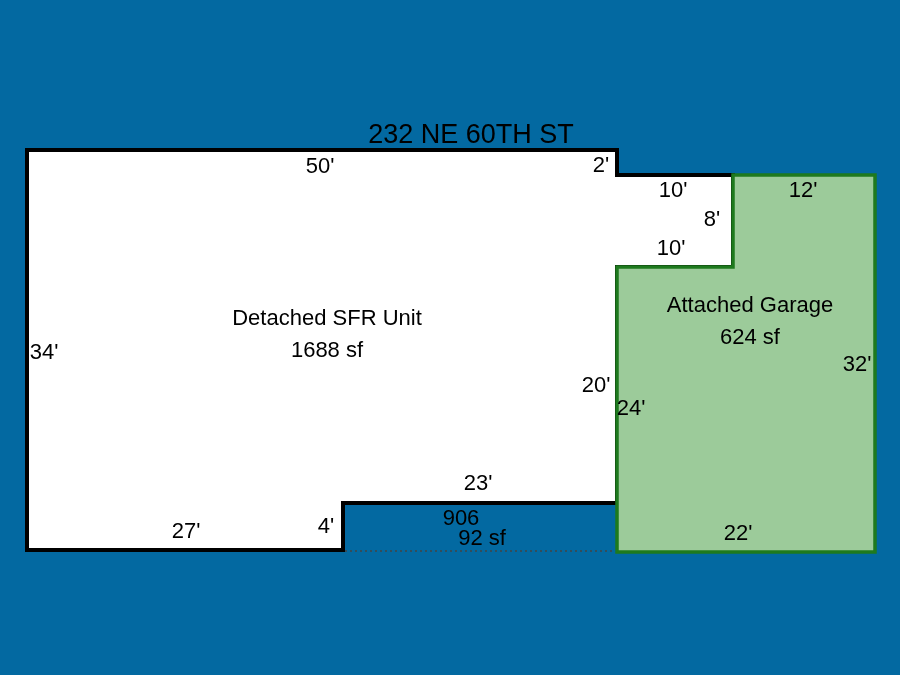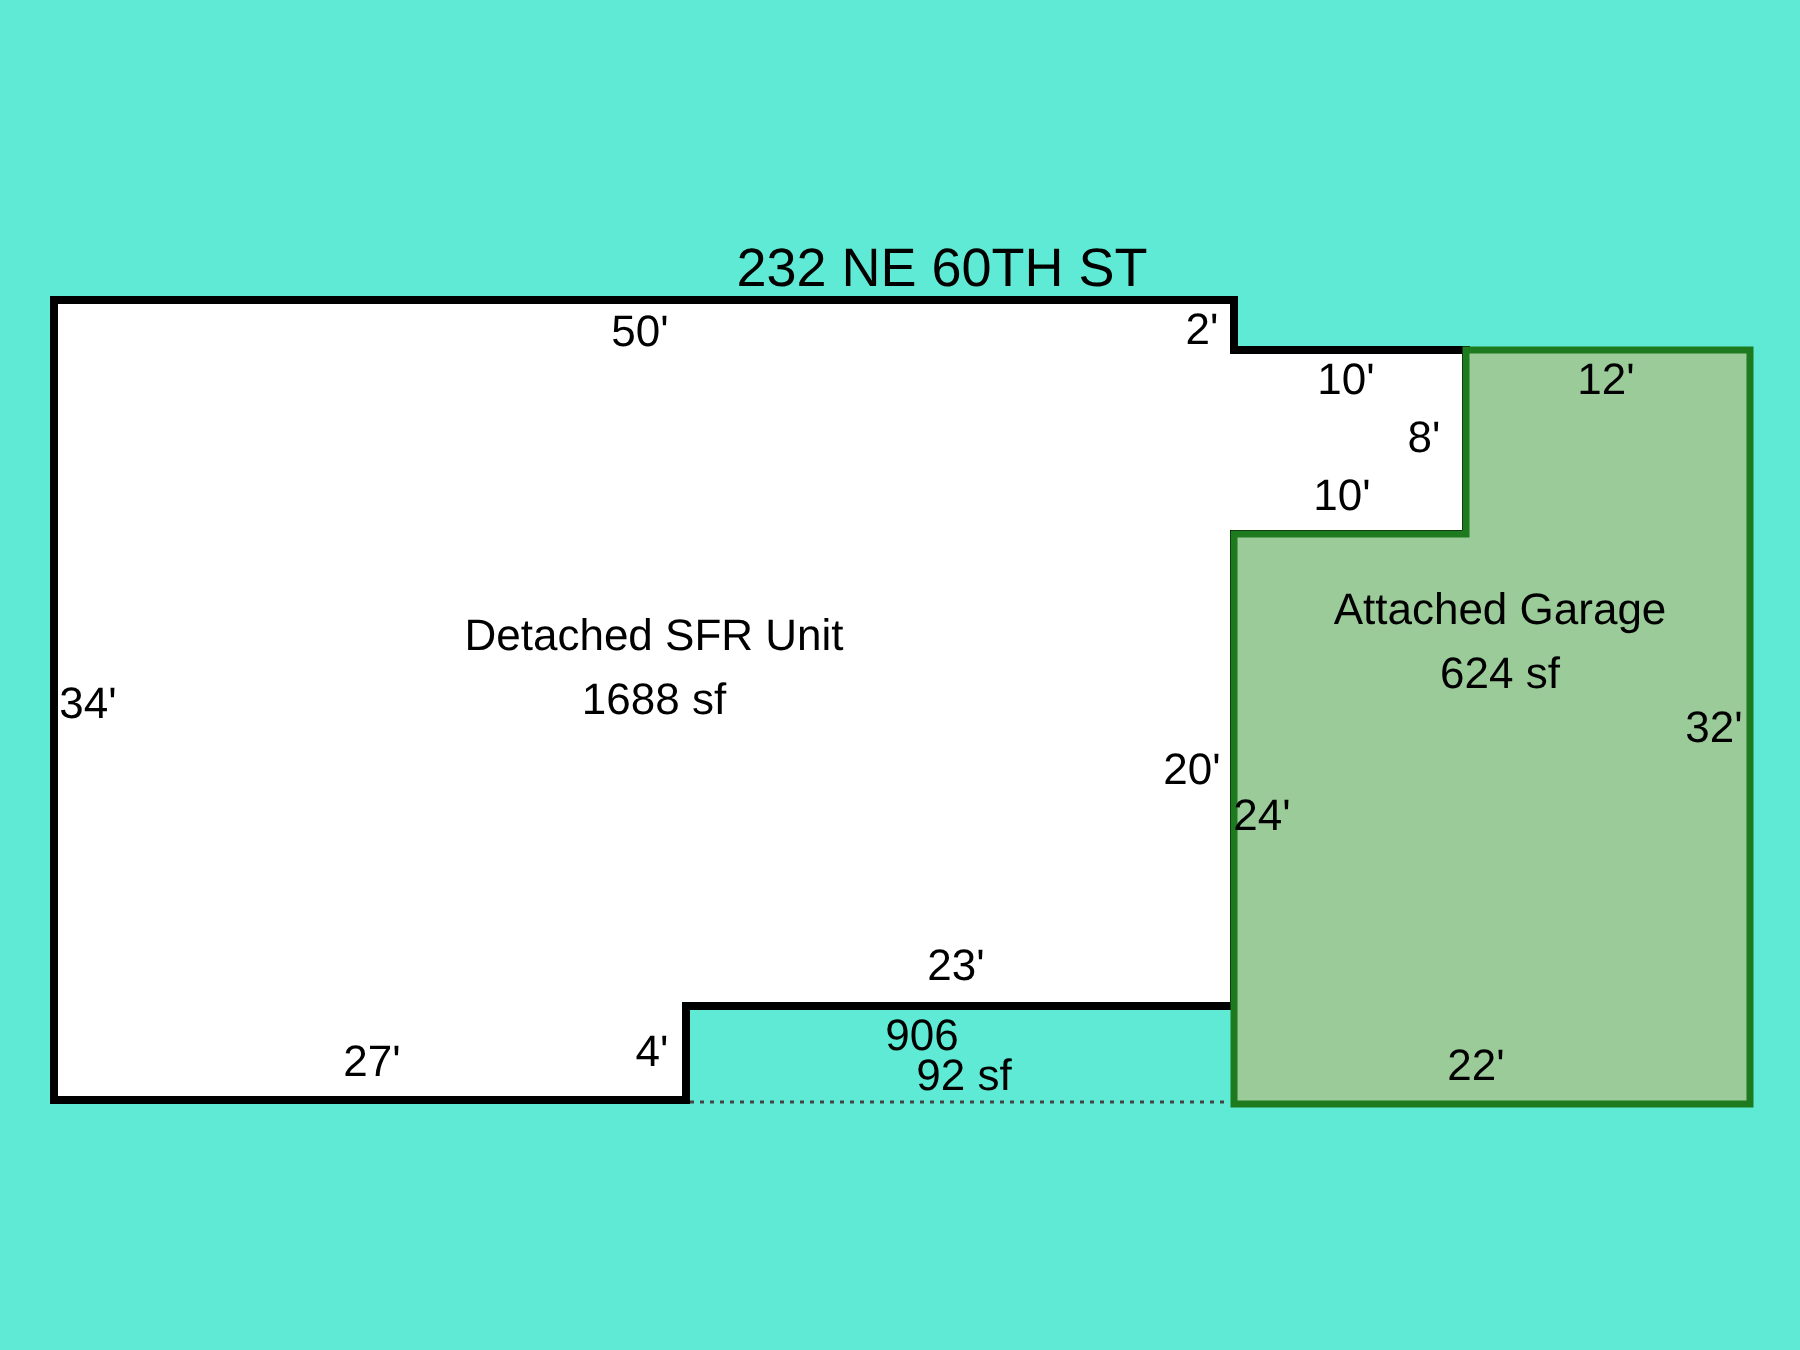--- a/index.html
+++ b/index.html
@@ -8,21 +8,21 @@
     background: #ffffff;
     width: 900px;
     height: 675px;
     overflow: hidden;
     font-family: "Liberation Sans", sans-serif;
   }
   .canvas-wrap {
     position: relative;
     width: 900px;
     height: 675px;
-    background: #5eead4;
+    background: #0369a1;
   }
   svg text {
     font-family: "Liberation Sans", sans-serif;
   }
   .title-text {
     font-size: 27px;
     fill: #000000;
   }
   .dim-text {
     font-size: 22px;

